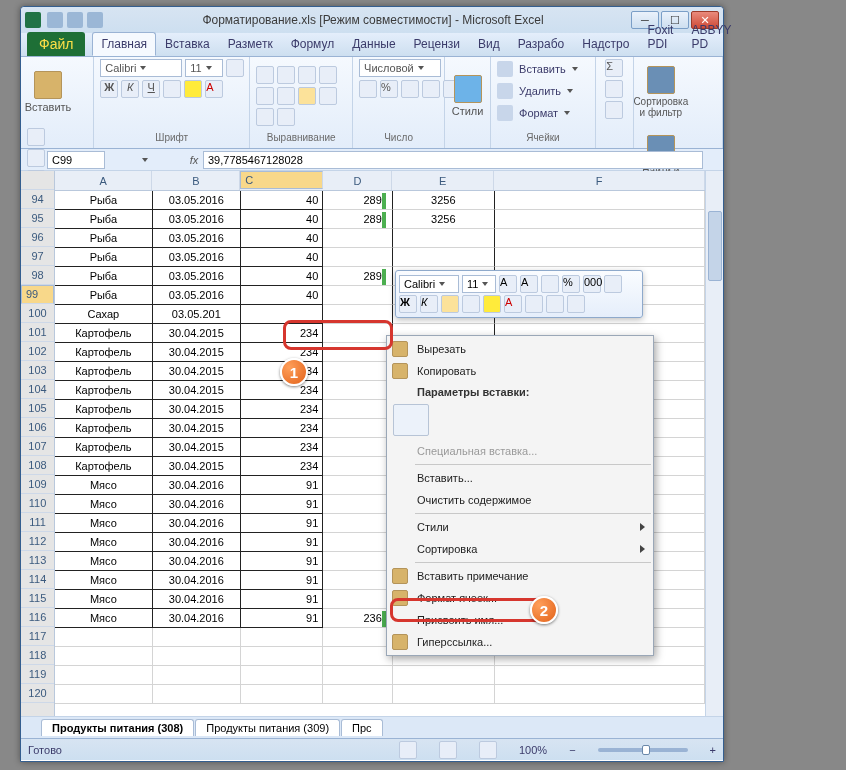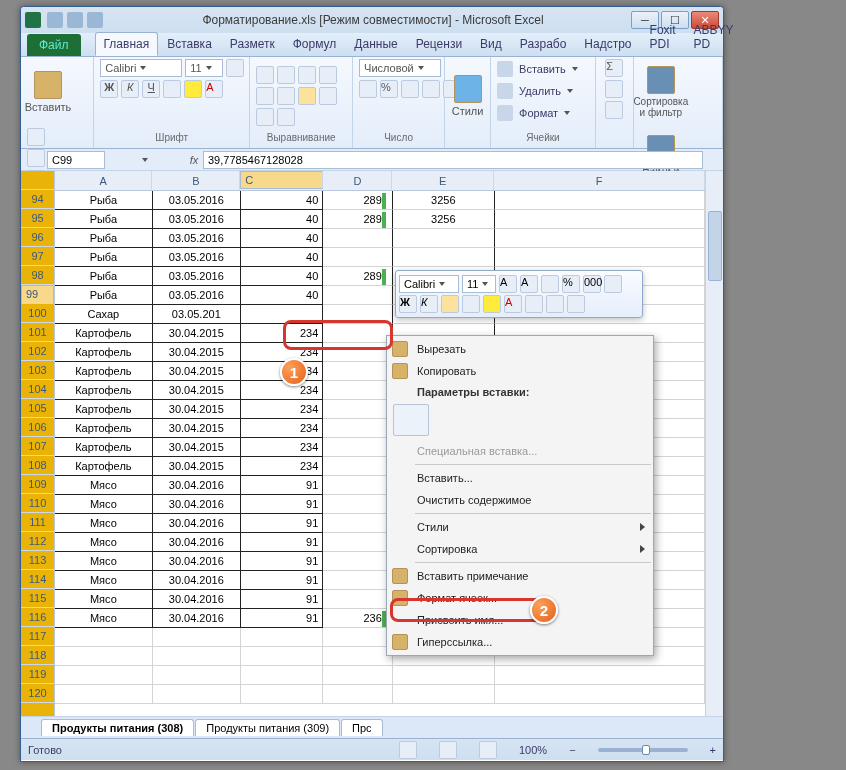--- a/index.html
+++ b/index.html
@@ -7,21 +7,21 @@
 .win{position:absolute;left:20px;top:6px;width:704px;height:756px;background:#fff;border:1px solid #345e8f;border-radius:4px 4px 0 0;box-shadow:0 0 6px rgba(0,0,0,.4)}
 .tb{height:26px;background:linear-gradient(#d7e4f2,#cddff0);display:flex;align-items:center;padding:0 4px;border-radius:4px 4px 0 0}
 .tb-ico{width:16px;height:16px;background:#217346;border-radius:2px;margin-right:6px}
 .qat{display:flex;gap:4px;margin-right:12px}
 .qat span{width:16px;height:16px;background:#9bb7d6;border-radius:2px}
 .title{flex:1;text-align:center;color:#3b3b3b;font-size:12px}
 .winbtns{display:flex;gap:2px}
 .winbtn{width:28px;height:18px;border:1px solid #7a9ec7;background:linear-gradient(#eaf1fb,#cddff0);border-radius:2px;display:flex;align-items:center;justify-content:center;font-size:11px;color:#333}
 .winbtn.x{background:linear-gradient(#e98a7c,#cf4a36);color:#fff;border-color:#9c3a2a}
 .ribtabs{height:24px;background:linear-gradient(#e4eefb,#cddff0);display:flex;align-items:flex-end;padding-left:6px;border-bottom:1px solid #9ab3d4}
-.ftab{background:#1e6f36;color:#5eead4;padding:4px 12px;border-radius:3px 3px 0 0;margin-right:14px;font-size:12px}
+.ftab{background:#1e6f36;color:#fde047;padding:4px 12px;border-radius:3px 3px 0 0;margin-right:7px;font-size:14px}
 .rtab{padding:4px 8px;color:#3b3b6a;font-size:12px;border:1px solid transparent;cursor:default}
 .rtab.act{background:#f5f9fe;border:1px solid #9ab3d4;border-bottom-color:#f5f9fe;border-radius:3px 3px 0 0}
 .ribtabs .spacer{flex:1}
 .rtabico{width:16px;height:16px;margin:0 2px;background:#b8c9dd;border-radius:2px}
 .ribbon{height:92px;background:linear-gradient(#f5f9fe,#e3edfa);border-bottom:1px solid #9ab3d4;display:flex}
 .grp{border-right:1px solid #c4d4e8;padding:2px 6px;display:flex;flex-direction:column;font-size:10px;color:#555}
 .grp .body{flex:1;display:flex;align-items:center;gap:3px;flex-wrap:wrap}
 .grp .lbl{text-align:center;height:14px;font-size:10px;color:#6a6a6a}
 .btnL{width:42px;height:66px;display:flex;flex-direction:column;align-items:center;justify-content:center;gap:2px}
 .btnL .ic{width:28px;height:28px;background:#d7b36a;border:1px solid #b4945a;border-radius:2px}
@@ -29,21 +29,21 @@
 .sel{height:18px;border:1px solid #a9bcd6;background:#fff;padding:0 4px;display:flex;align-items:center;font-size:11px;gap:4px}
 .tri{border-left:3px solid transparent;border-right:3px solid transparent;border-top:4px solid #555;display:inline-block}
 .linkline{display:flex;align-items:center;gap:6px;height:20px;width:100%;font-size:11px;color:#3b3b6a}
 .linkline .ic{width:16px;height:16px;background:#c8d6ea;border-radius:2px}
 .nbbar{height:22px;background:#e3edfa;border-bottom:1px solid #c4d4e8;display:flex;align-items:center}
 .nb{width:58px;height:18px;margin-left:26px;border:1px solid #a9bcd6;background:#fff;font-size:11px;padding:1px 4px;display:flex;align-items:center}
 .nbtns{width:80px;display:flex;justify-content:center}
 .fx{width:18px;color:#555;font-style:italic;text-align:center}
 .fbar{flex:1;height:18px;border:1px solid #a9bcd6;background:#fff;font-size:11px;padding:1px 4px;display:flex;align-items:center;margin-right:20px}
 .grid{position:relative;height:545px;display:flex;background:#fff}
-.rh{width:34px;background:#eab308;border-right:1px solid #b9c8dc}
+.rh{width:34px;background:#e5e5e5;border-right:1px solid #b9c8dc}
 .rh div{height:19px;border-bottom:1px solid #cdd8e8;font-size:11px;color:#3b5a7e;text-align:center;line-height:19px}
 .rh div.sel{background:#f8d88a}
 .cols{flex:1;overflow:hidden}
 .ch{height:20px;display:flex;background:#e8eef7;border-bottom:1px solid #b9c8dc}
 .ch div{border-right:1px solid #cdd8e8;text-align:center;line-height:20px;font-size:11px;color:#3b5a7e}
 .ch div.sel{background:#f8d88a}
 .rows{}
 .row{height:19px;display:flex}
 .cell{border-right:1px solid #222;border-bottom:1px solid #222;height:19px;line-height:18px;font-size:11px;padding:0 4px;overflow:hidden;white-space:nowrap}
 .cA{width:113px;text-align:center}

